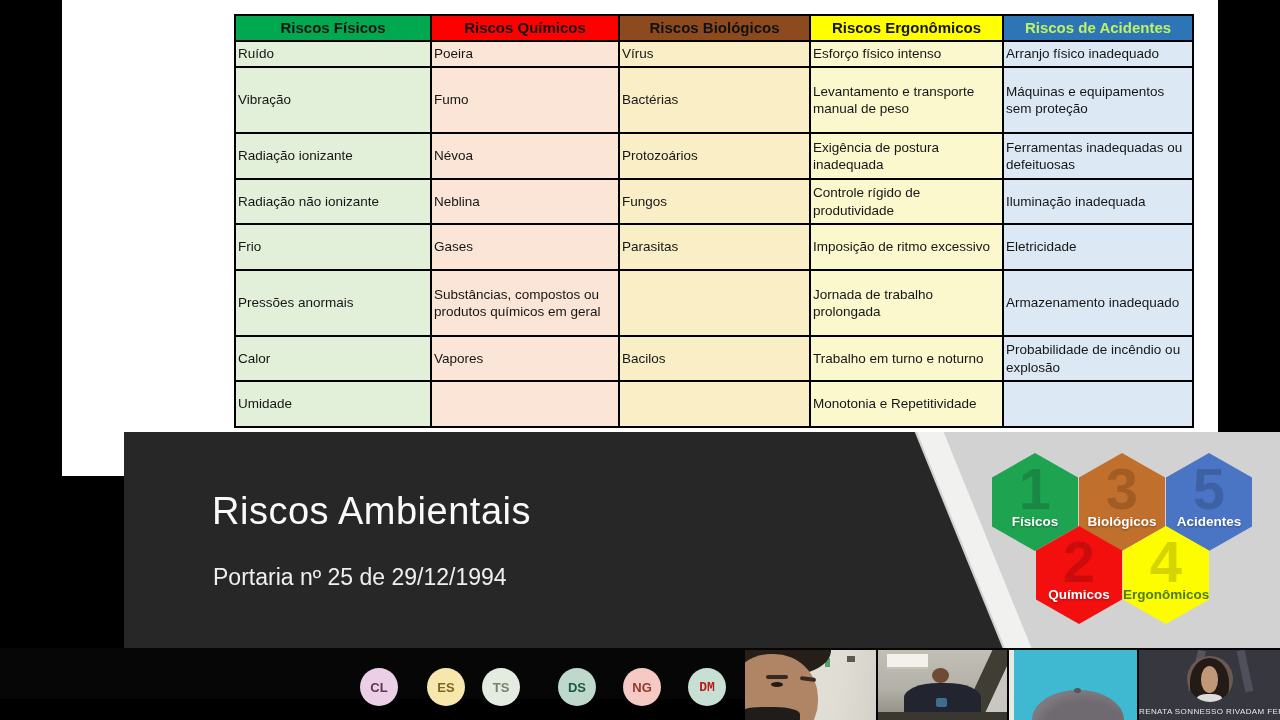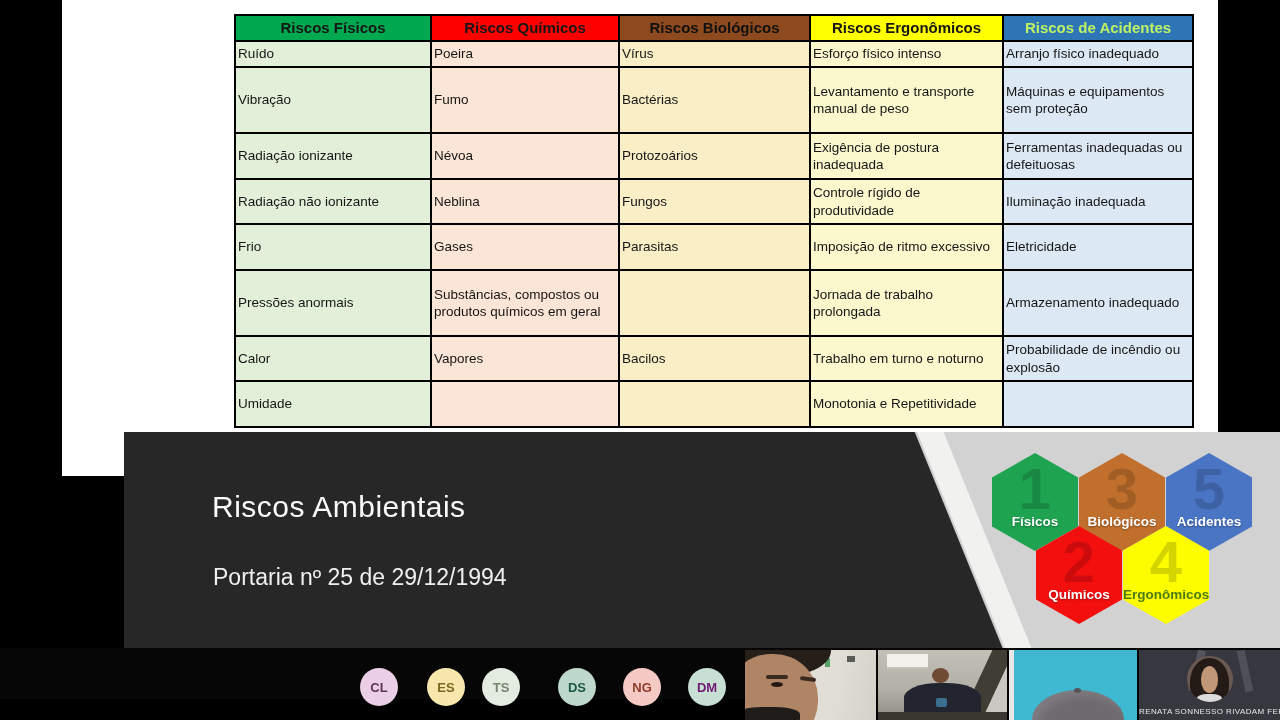--- a/index.html
+++ b/index.html
@@ -17,21 +17,21 @@
   .th3{background:#ffff00;} .th4{background:#2e75b6;color:#bef264;}
   .c0{background:#e2efd9;} .c1{background:#fbe5d6;} .c2{background:#f9eec6;}
   .c3{background:#fbf8cd;} .c4{background:#dce9f5;}
   
   .slide-bottom{position:absolute;left:62px;top:432px;width:1156px;height:216px;
                 background:#d2d2d2;overflow:hidden;}
   .slide-dark{position:absolute;inset:0;background:#272727;
               clip-path:polygon(0 0,68.4% 0,76% 100%,0 100%);}
   .slide-stripe{position:absolute;inset:0;background:#f1f1ef;
               clip-path:polygon(68.6% 0,70.9% 0,78.5% 100%,76.2% 100%);}
-  .slide-title{position:absolute;left:88px;top:58px;font-size:30px;color:#fafafa;
+  .slide-title{position:absolute;left:88px;top:58px;font-size:38px;color:#fafafa;
                font-weight:normal;letter-spacing:.5px;}
   .slide-subtitle{position:absolute;left:89px;top:132px;font-size:23px;color:#efefef;}
   
   .hex{position:absolute;width:86px;height:98px;
        clip-path:polygon(50% 0,100% 25%,100% 75%,50% 100%,0 75%,0 25%);}
   .hexp0{left:868px;top:21px;background:#1ea351;}
   .hexp1{left:955px;top:21px;background:#c06f2c;}
   .hexp2{left:1042px;top:21px;background:#4a74c4;}
   .hexp3{left:912px;top:94px;background:#f40f0f;}
   .hexp4{left:999px;top:94px;background:#fdfd00;}
@@ -44,21 +44,21 @@
   
   .bar{position:absolute;left:0;top:648px;width:1280px;height:51px;background:#060606;}
   .avatar{position:absolute;top:20px;width:38px;height:38px;border-radius:50%;
           display:flex;align-items:center;justify-content:center;
           font-size:13px;font-weight:bold;cursor:pointer;}
   .avp0{left:360px;background:#eacfe6;color:#5e3357;}
   .avp1{left:427px;background:#f8e7ad;color:#7c671e;}
   .avp2{left:482px;background:#e4ebe1;color:#75846f;}
   .avp3{left:558px;background:#bed9cc;color:#1c5746;}
   .avp4{left:623px;background:#f6cac4;color:#8f3a2b;}
-  .avp5{left:688px;background:#c8e0d4;color:#701a75;}
+  .avp5{left:688px;background:#c8e0d4;color:#b91c1c;font-family:Liberation Mono, monospace;}
   .tile{position:absolute;top:2px;height:70px;overflow:hidden;cursor:pointer;}
   .tile1{left:745px;width:131px;background:linear-gradient(100deg,#e6e4dd 0%,#e0ddd5 70%,#d4d1c9 100%);}
   .tile2{left:878px;width:129px;background:linear-gradient(180deg,#c2bfb7 0%,#b3b0a8 55%,#8d8a82 100%);}
   .tile3{left:1009px;width:128px;background:#3fb8d2;}
   .tile4{left:1139px;width:141px;background:#37373f;}
   .tile *{position:absolute;}
   
   .t1-hair{left:-22%;top:-38%;width:88%;height:78%;background:#261e18;border-radius:50%;}
   .t1-face{left:-14%;top:6%;width:70%;height:130%;background:#b08565;border-radius:48%;}
   .t1-brow1{left:16%;top:36%;width:17%;height:4px;background:#392a1f;border-radius:2px;}

